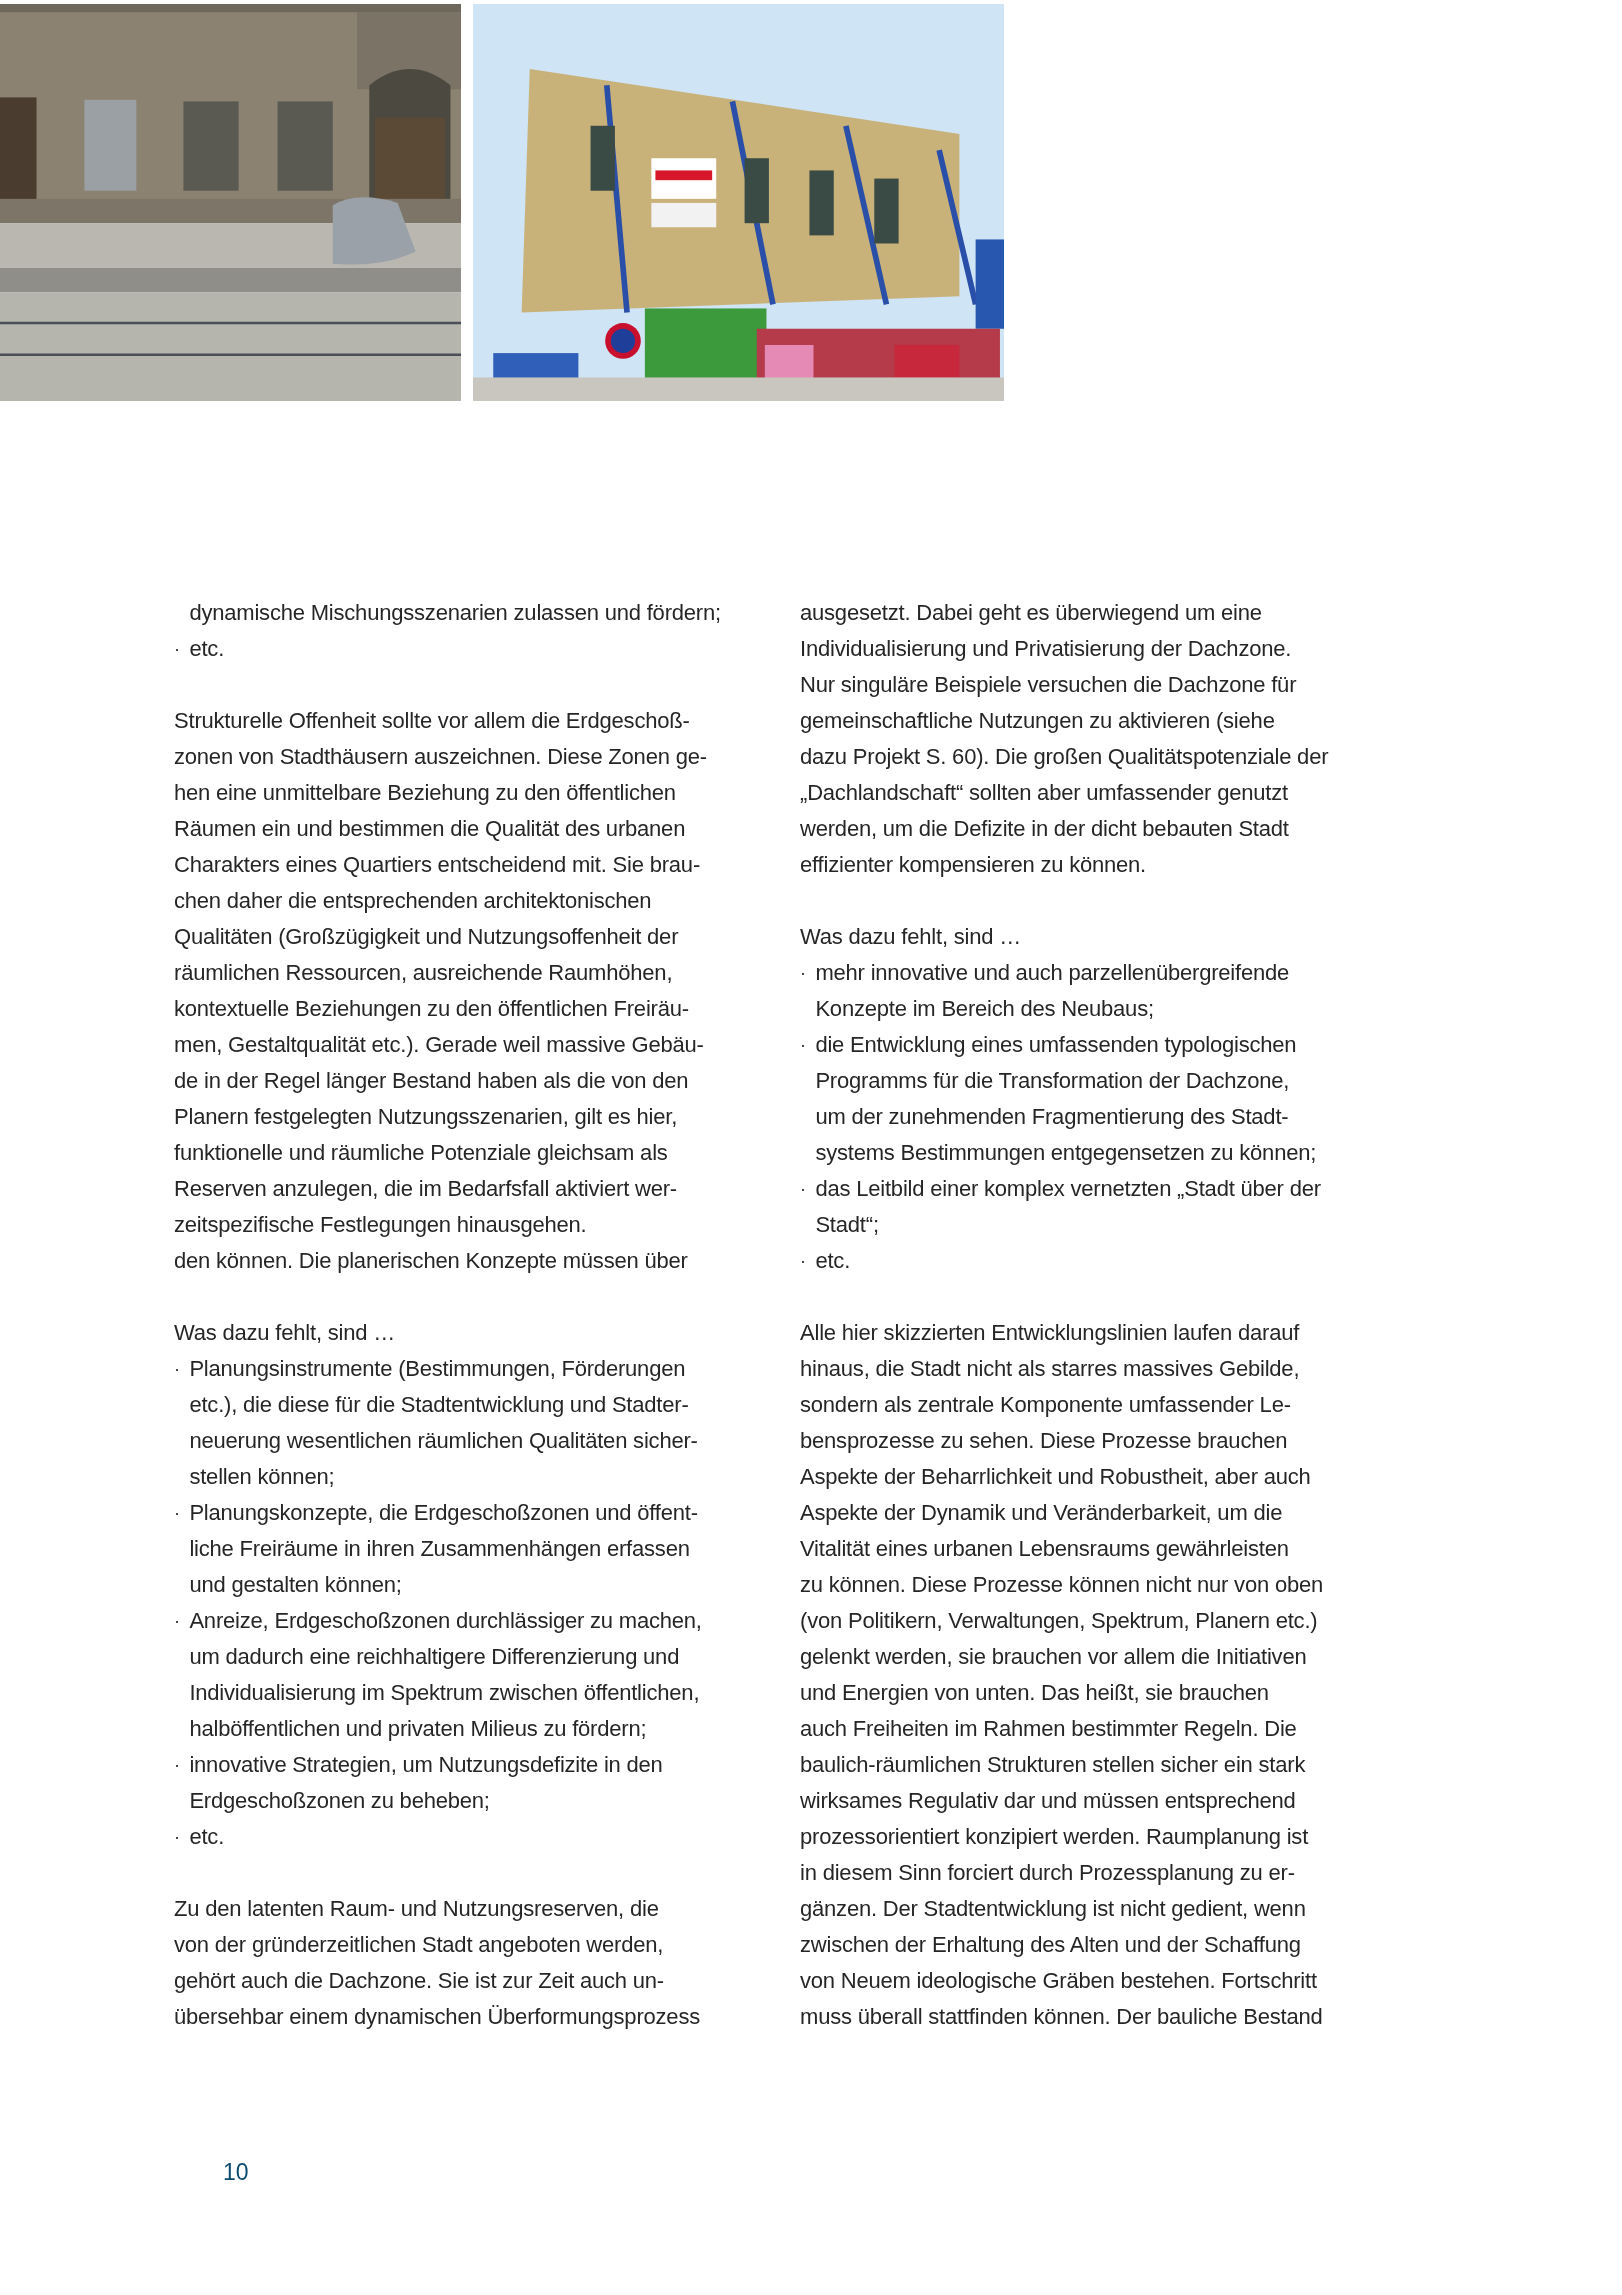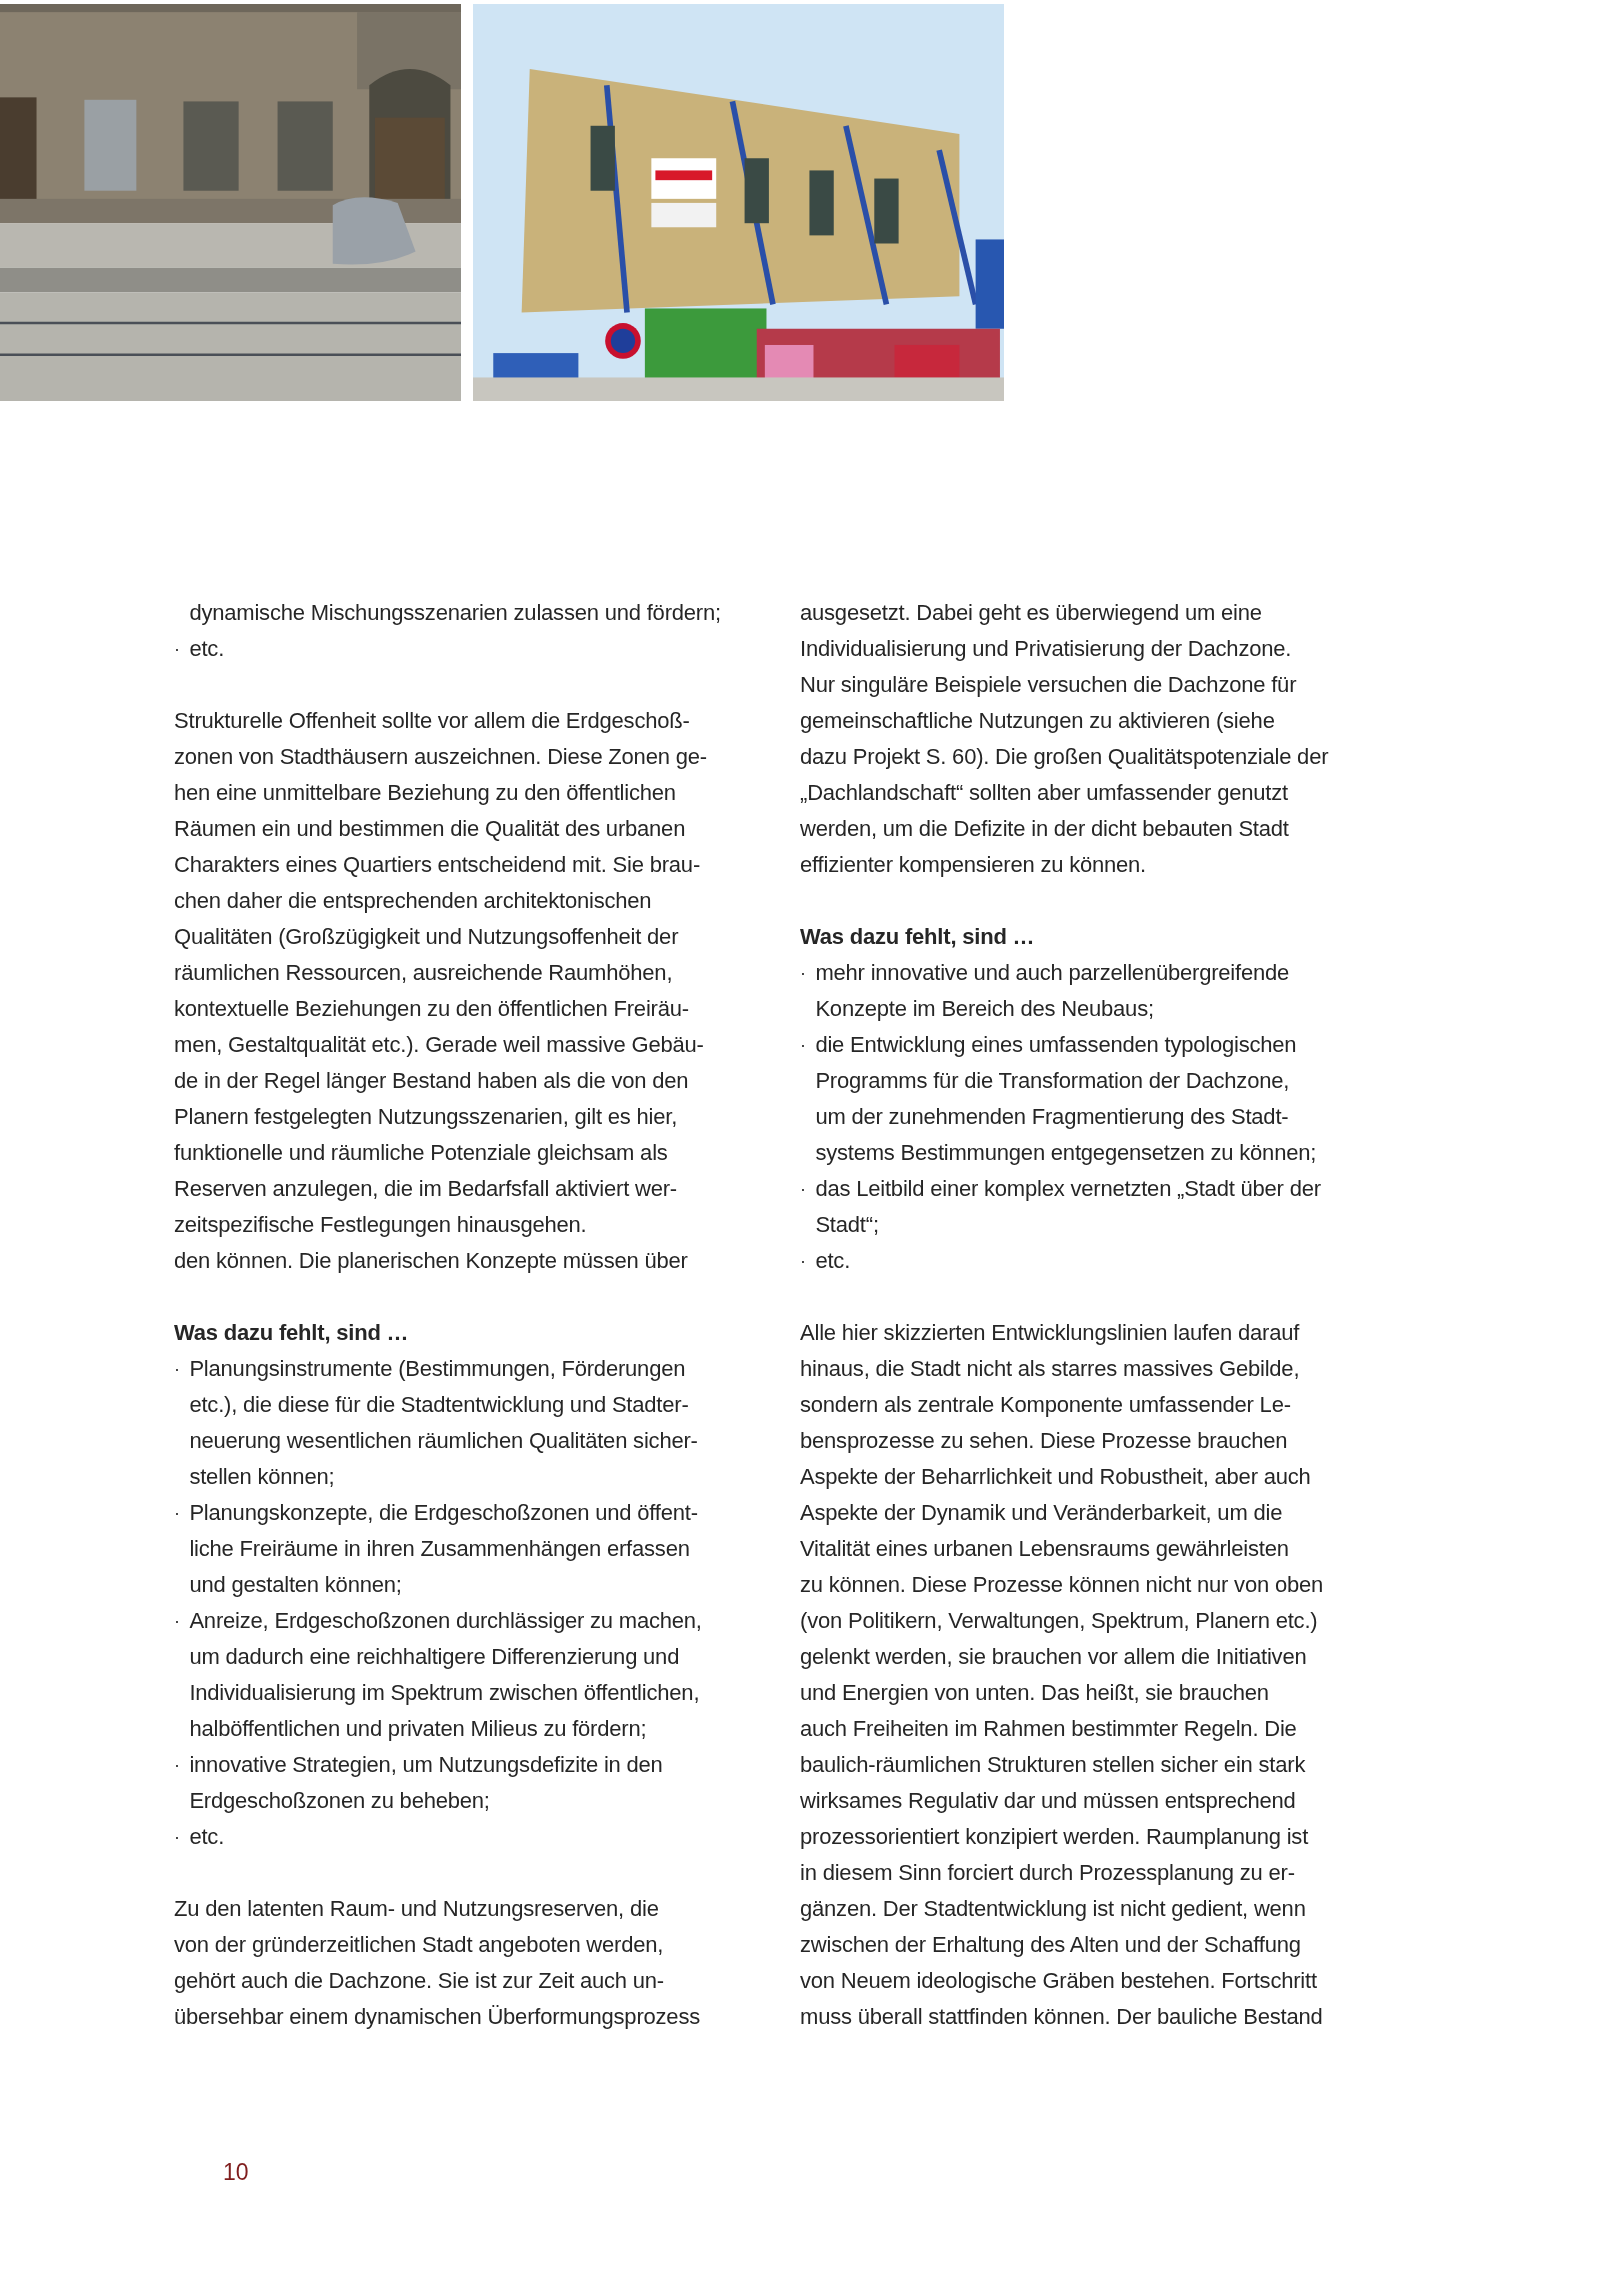--- a/index.html
+++ b/index.html
@@ -19,24 +19,24 @@
     }
     #col-left { left: 174px; }
     #col-right { left: 800px; }
     .line { white-space: nowrap; height: 36px; }
     .indent { padding-left: 15.4px; }
     .bullet-line { position: relative; padding-left: 15.4px; }
     .bullet-line .dot {
       position: absolute; left: 0; top: 0; width: 15.4px; font-size: 18px;
     }
     .gap { height: 36px; }
-    .heading { font-weight: bold; }
+    .heading { font-weight: normal; }
     #page-number {
       position: absolute; left: 223px; top: 2159px;
-      font-size: 23px; color: #7f1d1d;
+      font-size: 23px; color: #0c4a6e;
     }
   </style>
 </head>
 <body>
 
 <div class="photo" id="photo-1">
   <svg viewBox="0 0 568 489" preserveAspectRatio="none">
     <rect x="0" y="0" width="568" height="270" fill="#8c8271"></rect>
     <rect x="0" y="0" width="568" height="10" fill="#6e675b"></rect>
     <rect x="440" y="10" width="128" height="95" fill="#7a7366"></rect>

